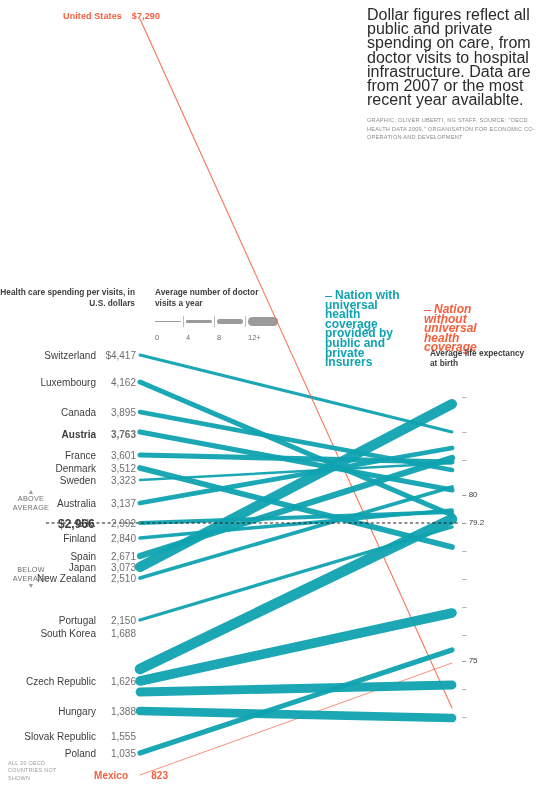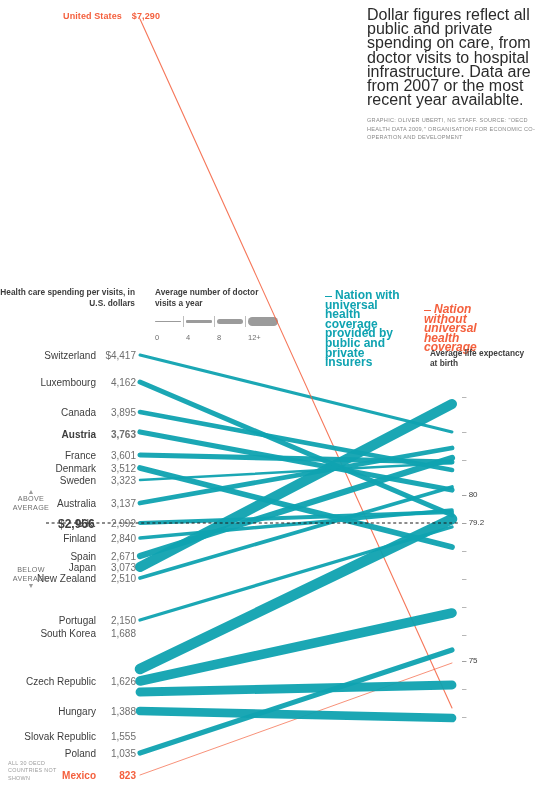--- a/index.html
+++ b/index.html
@@ -207,21 +207,21 @@
       <span class="cval">1,555</span>
     </div>
     <div class="row" style="top: 705.5px;">
       <span class="cname">Hungary</span>
       <span class="cval">1,388</span>
     </div>
     <div class="row" style="top: 747.5px;">
       <span class="cname">Poland</span>
       <span class="cval">1,035</span>
     </div>
-    <div class="row orange" style="top: 769.5px;">
+    <div class="row orange" style="top: 769.5px; padding-left: 32px;">
       <span class="cname">Mexico</span>
       <span class="cval">823</span>
     </div>
   </div>
 <div id="yticks-layer">
     <div class="ytick" style="top: 392px;">–</div>
     <div class="ytick" style="top: 427px;">–</div>
     <div class="ytick" style="top: 455px;">–</div>
     <div class="ytick" style="top: 546px;">–</div>
     <div class="ytick" style="top: 574px;">–</div>

